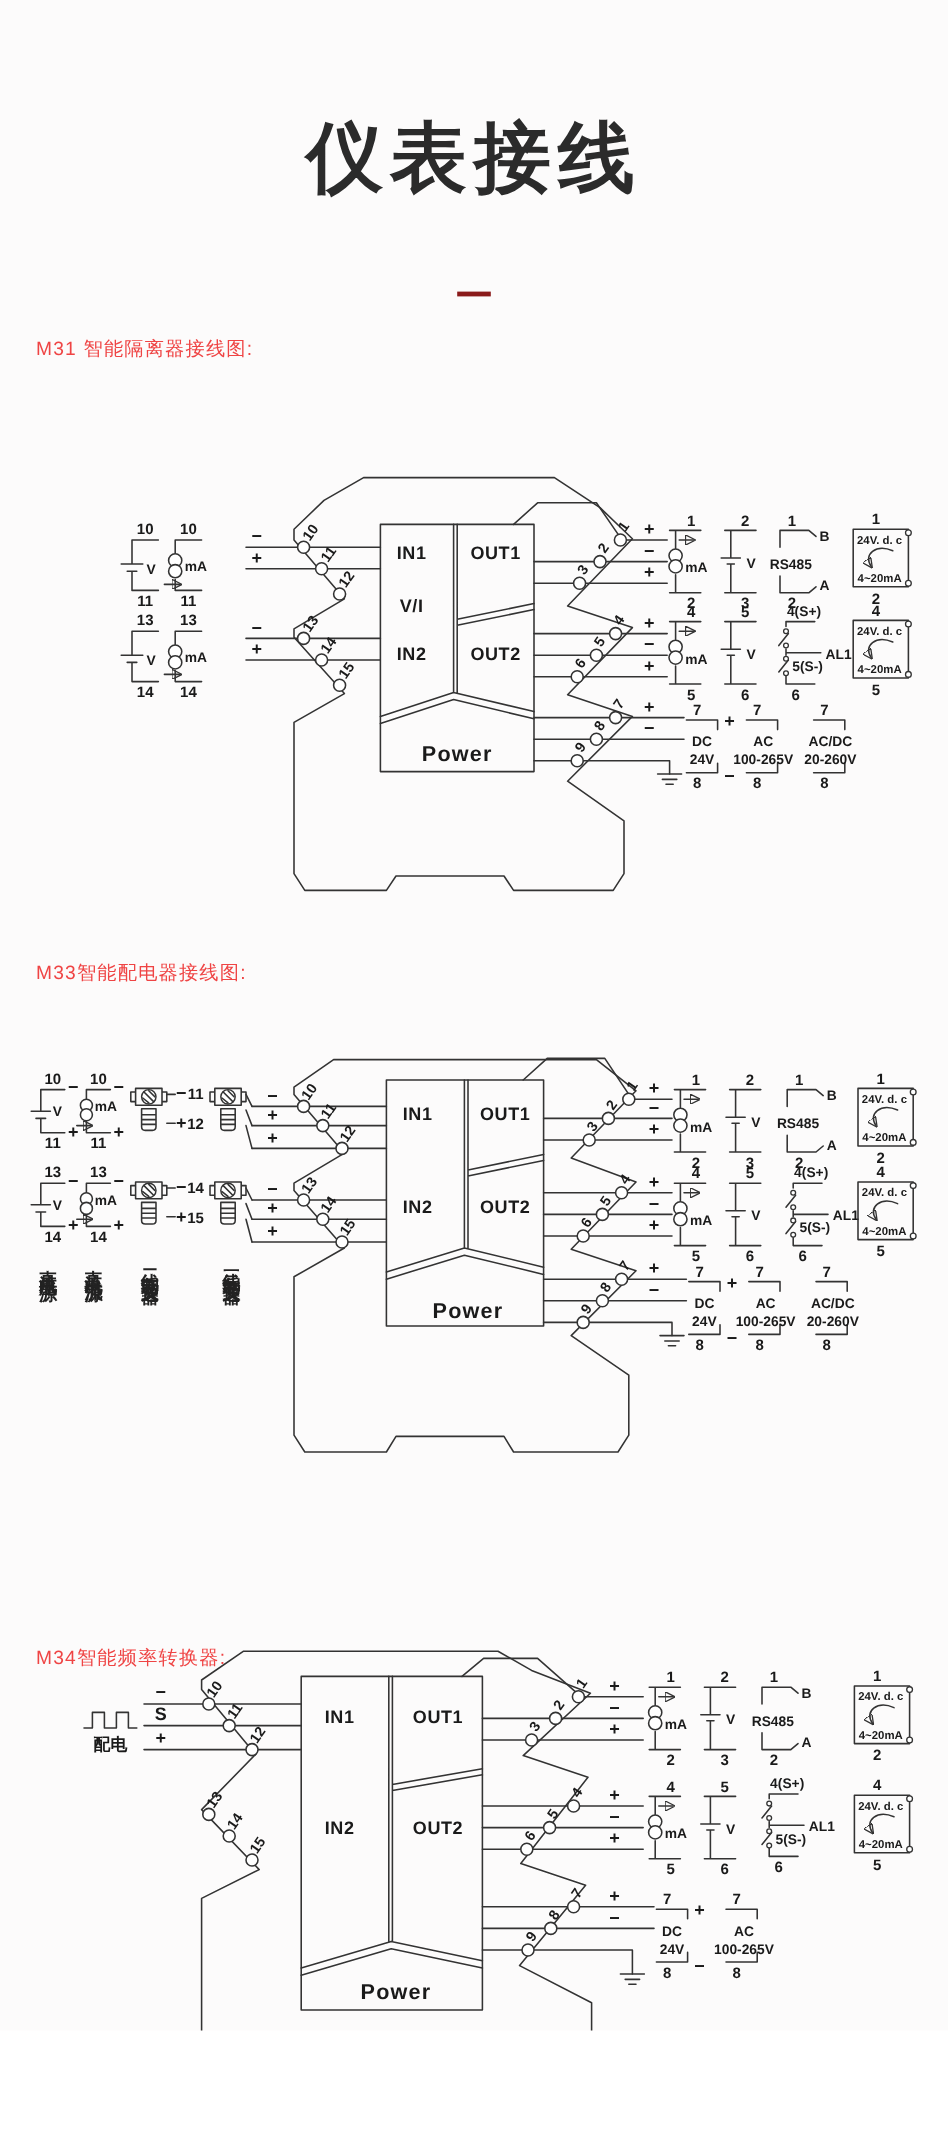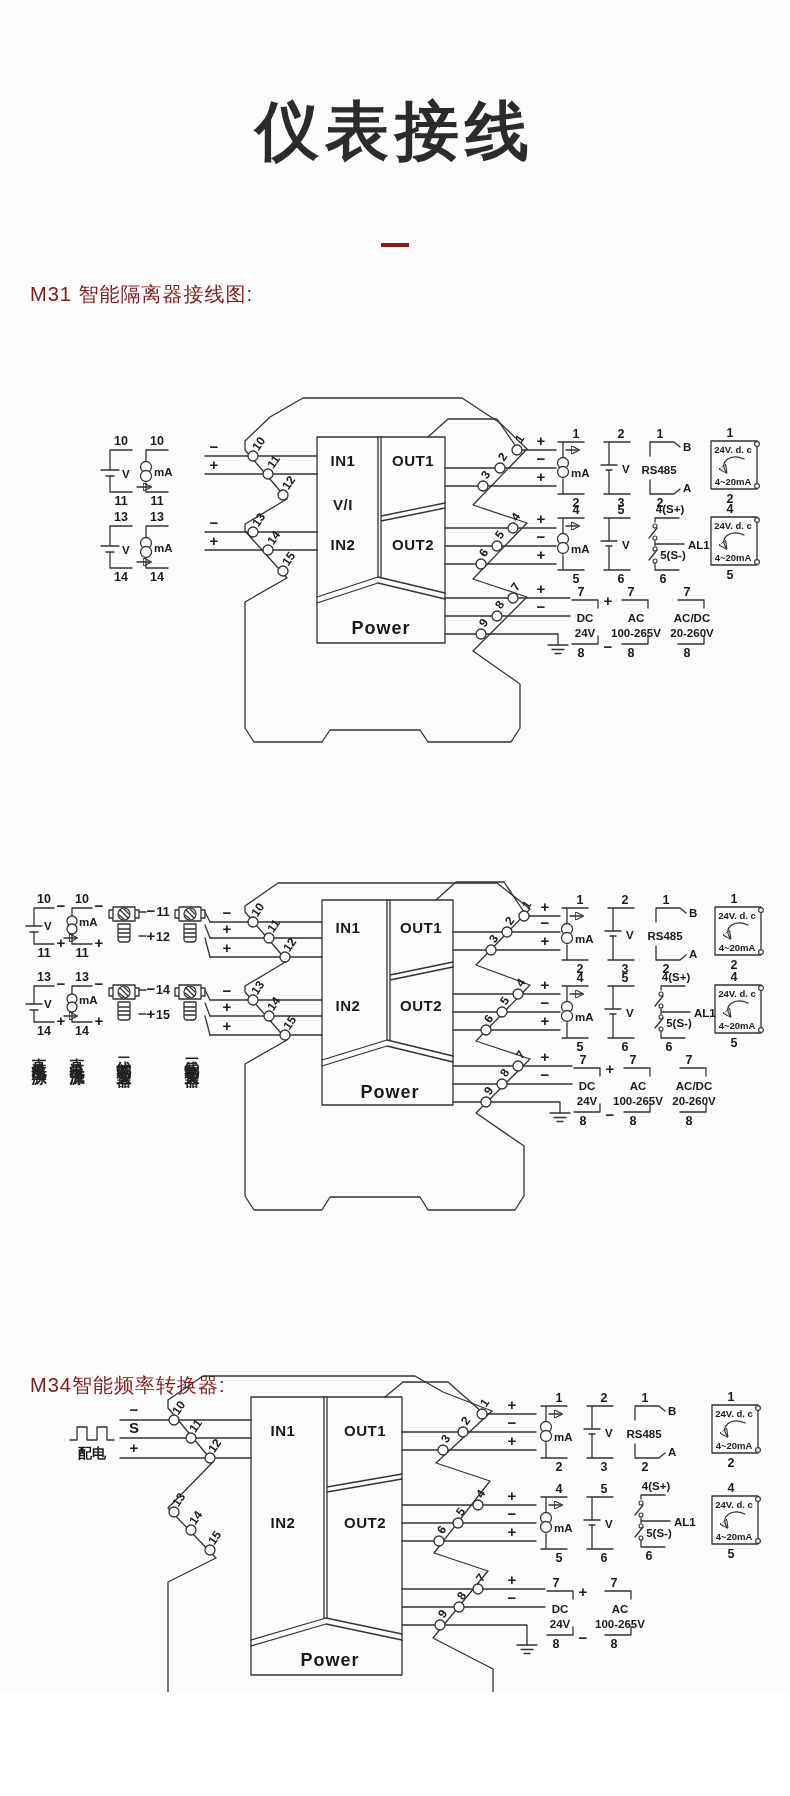--- a/index.html
+++ b/index.html
@@ -1,19 +1,19 @@
 <!DOCTYPE html>
 <html><head>
 <meta charset="utf-8">
 <style>
   html,body{margin:0;padding:0}
   .canvas{position:relative;width:790px;height:1692px;background:#fcfbfb;font-family:"Liberation Sans",sans-serif;overflow:hidden}
   .title{position:absolute;top:88px;left:0;width:790px;text-align:center;font-size:64px;font-weight:bold;letter-spacing:6px;color:#2b2b2b}
   .divider{position:absolute;top:243px;left:381px;width:28px;height:4px;background:#8a1a1a}
-  .sec{position:absolute;left:30px;font-size:20px;color:#7f1d1d;letter-spacing:1px}
+  .sec{position:absolute;left:30px;font-size:16px;color:#ef4444;letter-spacing:1px}
   .sec.m31{top:281px}.sec.m33{top:801px}.sec.m34{top:1372px}
   svg{position:absolute;left:0}
   svg path,svg line{fill:none;stroke:#333;stroke-width:1.3;stroke-linejoin:round;stroke-linecap:round}
   circle.term{fill:#fff;stroke:#333;stroke-width:1.3}
   circle.cc{fill:#fff;stroke:#333;stroke-width:1.1}
   svg text{fill:#1a1a1a;font-family:"Liberation Sans",sans-serif}
   .n{font-size:12.5px;font-weight:bold;text-anchor:middle}
   .lb{font-size:11.5px;font-weight:bold}
   .bx{font-size:15px;font-weight:bold;text-anchor:middle;letter-spacing:.5px}
   .pw{font-size:18px;font-weight:bold;text-anchor:middle;letter-spacing:1px}
@@ -24,20 +24,21 @@
   .cj{font-size:14px;font-weight:bold;text-anchor:middle}
   .vlabel{position:absolute;writing-mode:vertical-rl;text-orientation:upright;font-size:15px;font-weight:bold;letter-spacing:3px;color:#222;line-height:18px}
 </style>
 </head>
 <body>
 
 <div class="canvas">
   <div class="title">仪表接线</div>
   <div class="divider"></div>
   <div class="sec m31">M31 智能隔离器接线图:</div>
+  <div class="sec m33">M33智能配电器接线图:</div>
   <div class="sec m34">M34智能频率转换器:</div>
 
   <svg style="top:390px" width="790" height="360" viewBox="0 390 790 360">
     <defs>
       <marker id="ah" viewBox="0 0 10 10" refX="8" refY="5" markerWidth="6.5" markerHeight="6.5" orient="auto-start-reverse">
           <path d="M0,0 L10,5 L0,10 z" fill="#333" stroke="none"></path>
         </marker>
       <g id="xmtr">
         <path d="M1,1 H23 V15 H1 Z M-3,4 H1 V12 H-3 Z M23,4 H27 V12 H23 Z M6,18 H18 V33 Q18,36 15,36 H9 Q6,36 6,33 Z M6,23 H18 M6,27 H18 M6,31 H18"></path>
         <circle cx="12" cy="8" r="6" fill="#fff" stroke="#333" stroke-width="1.2"></circle>

